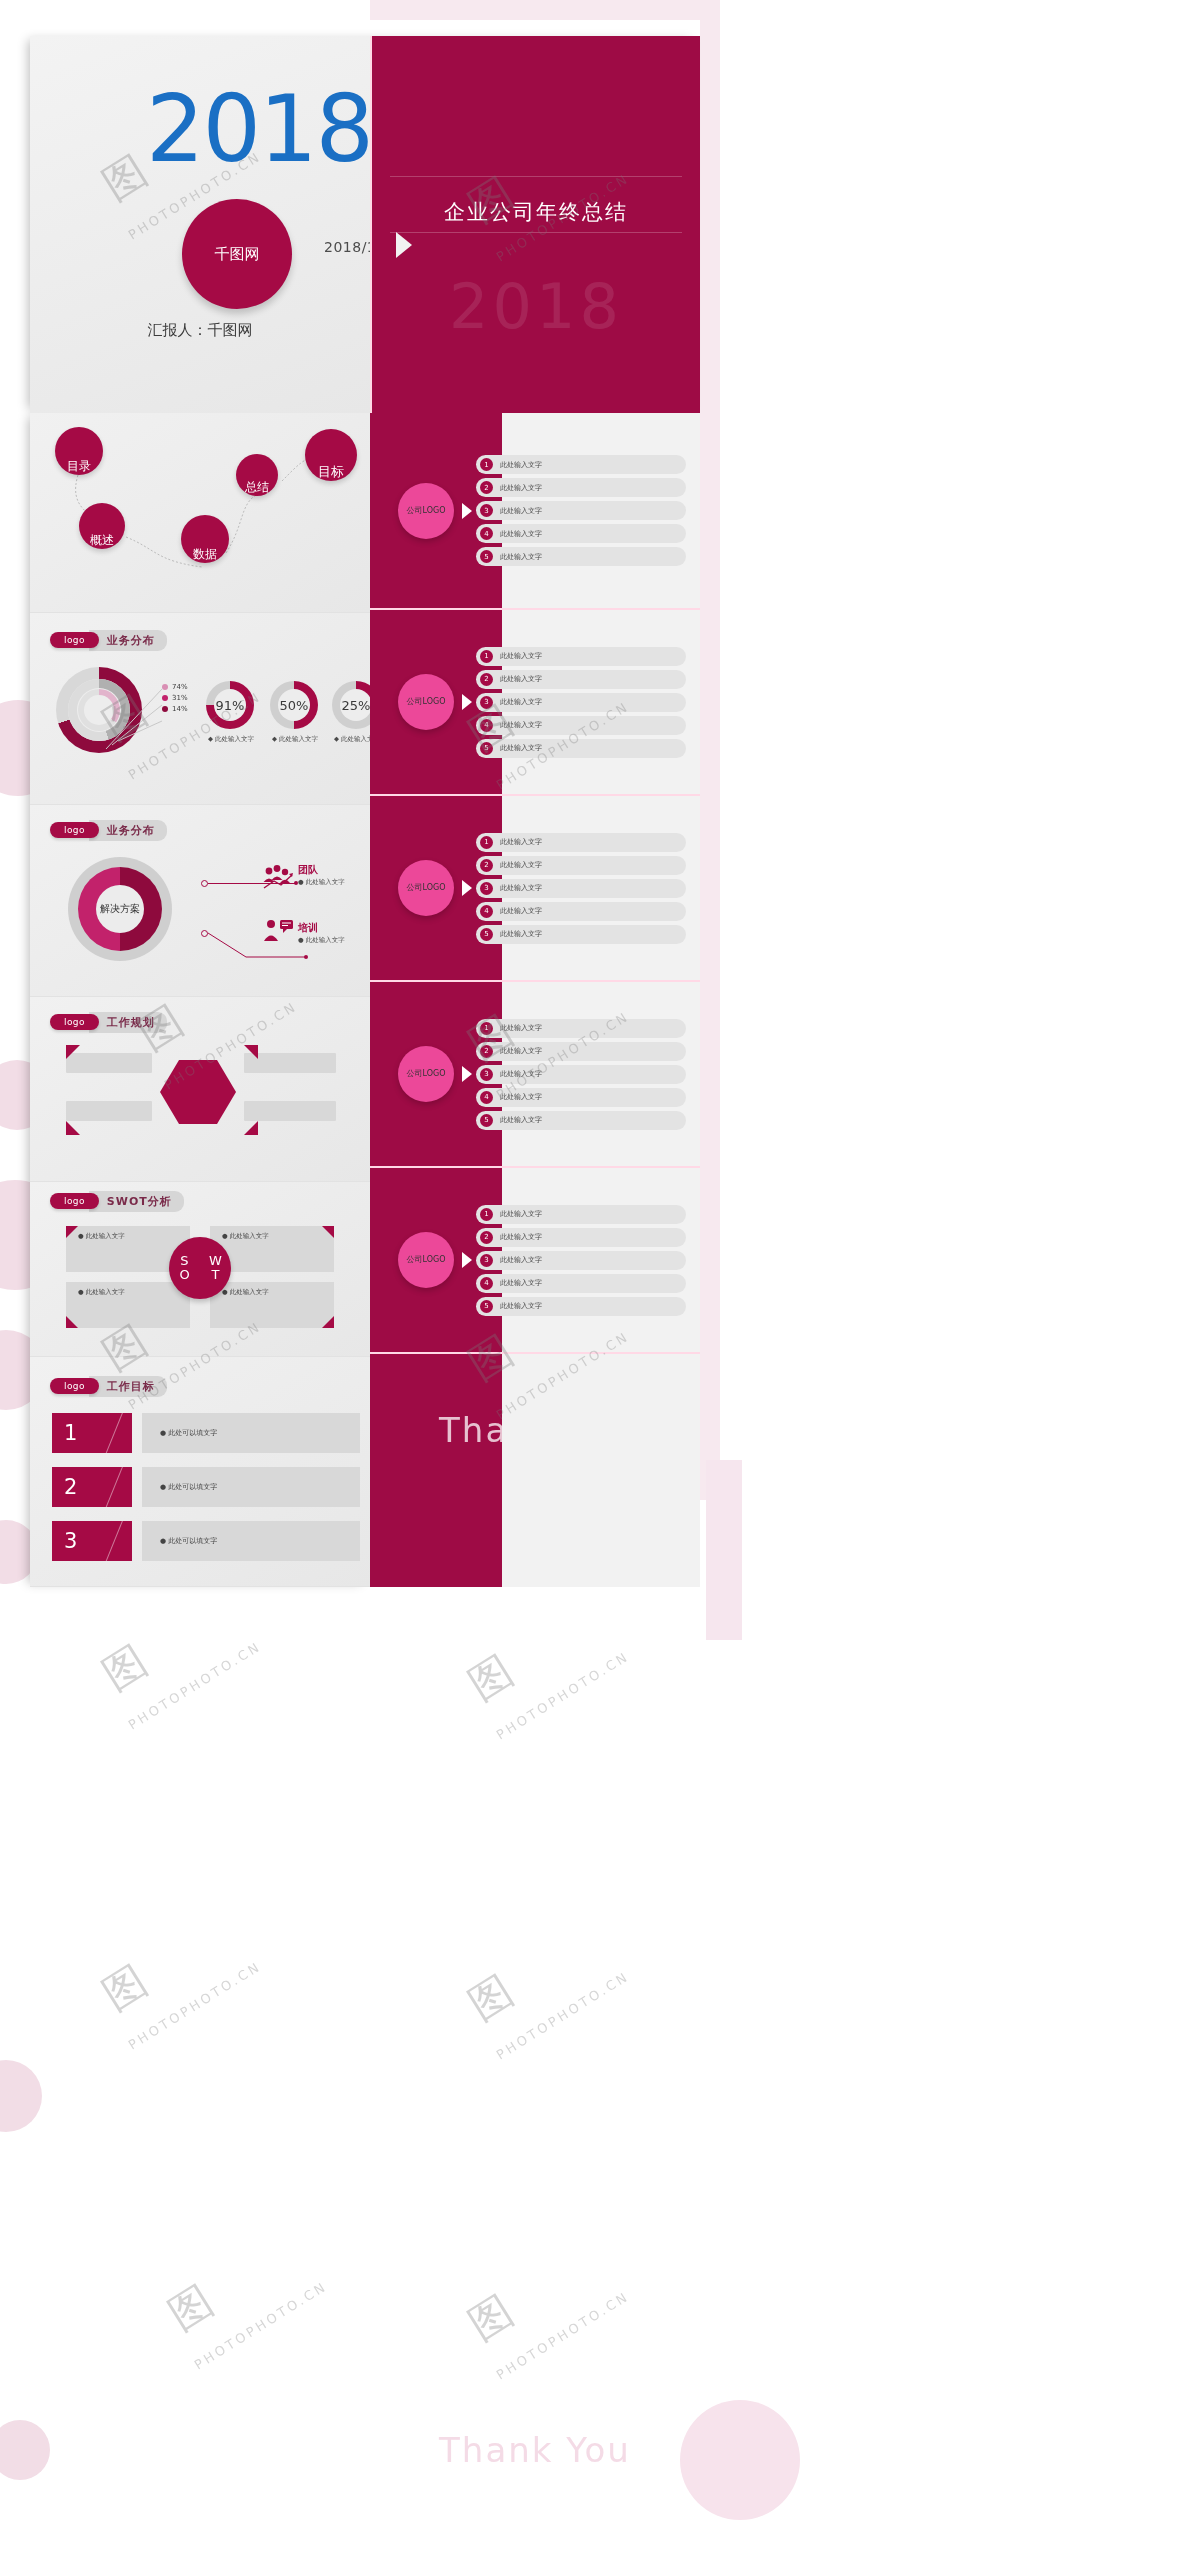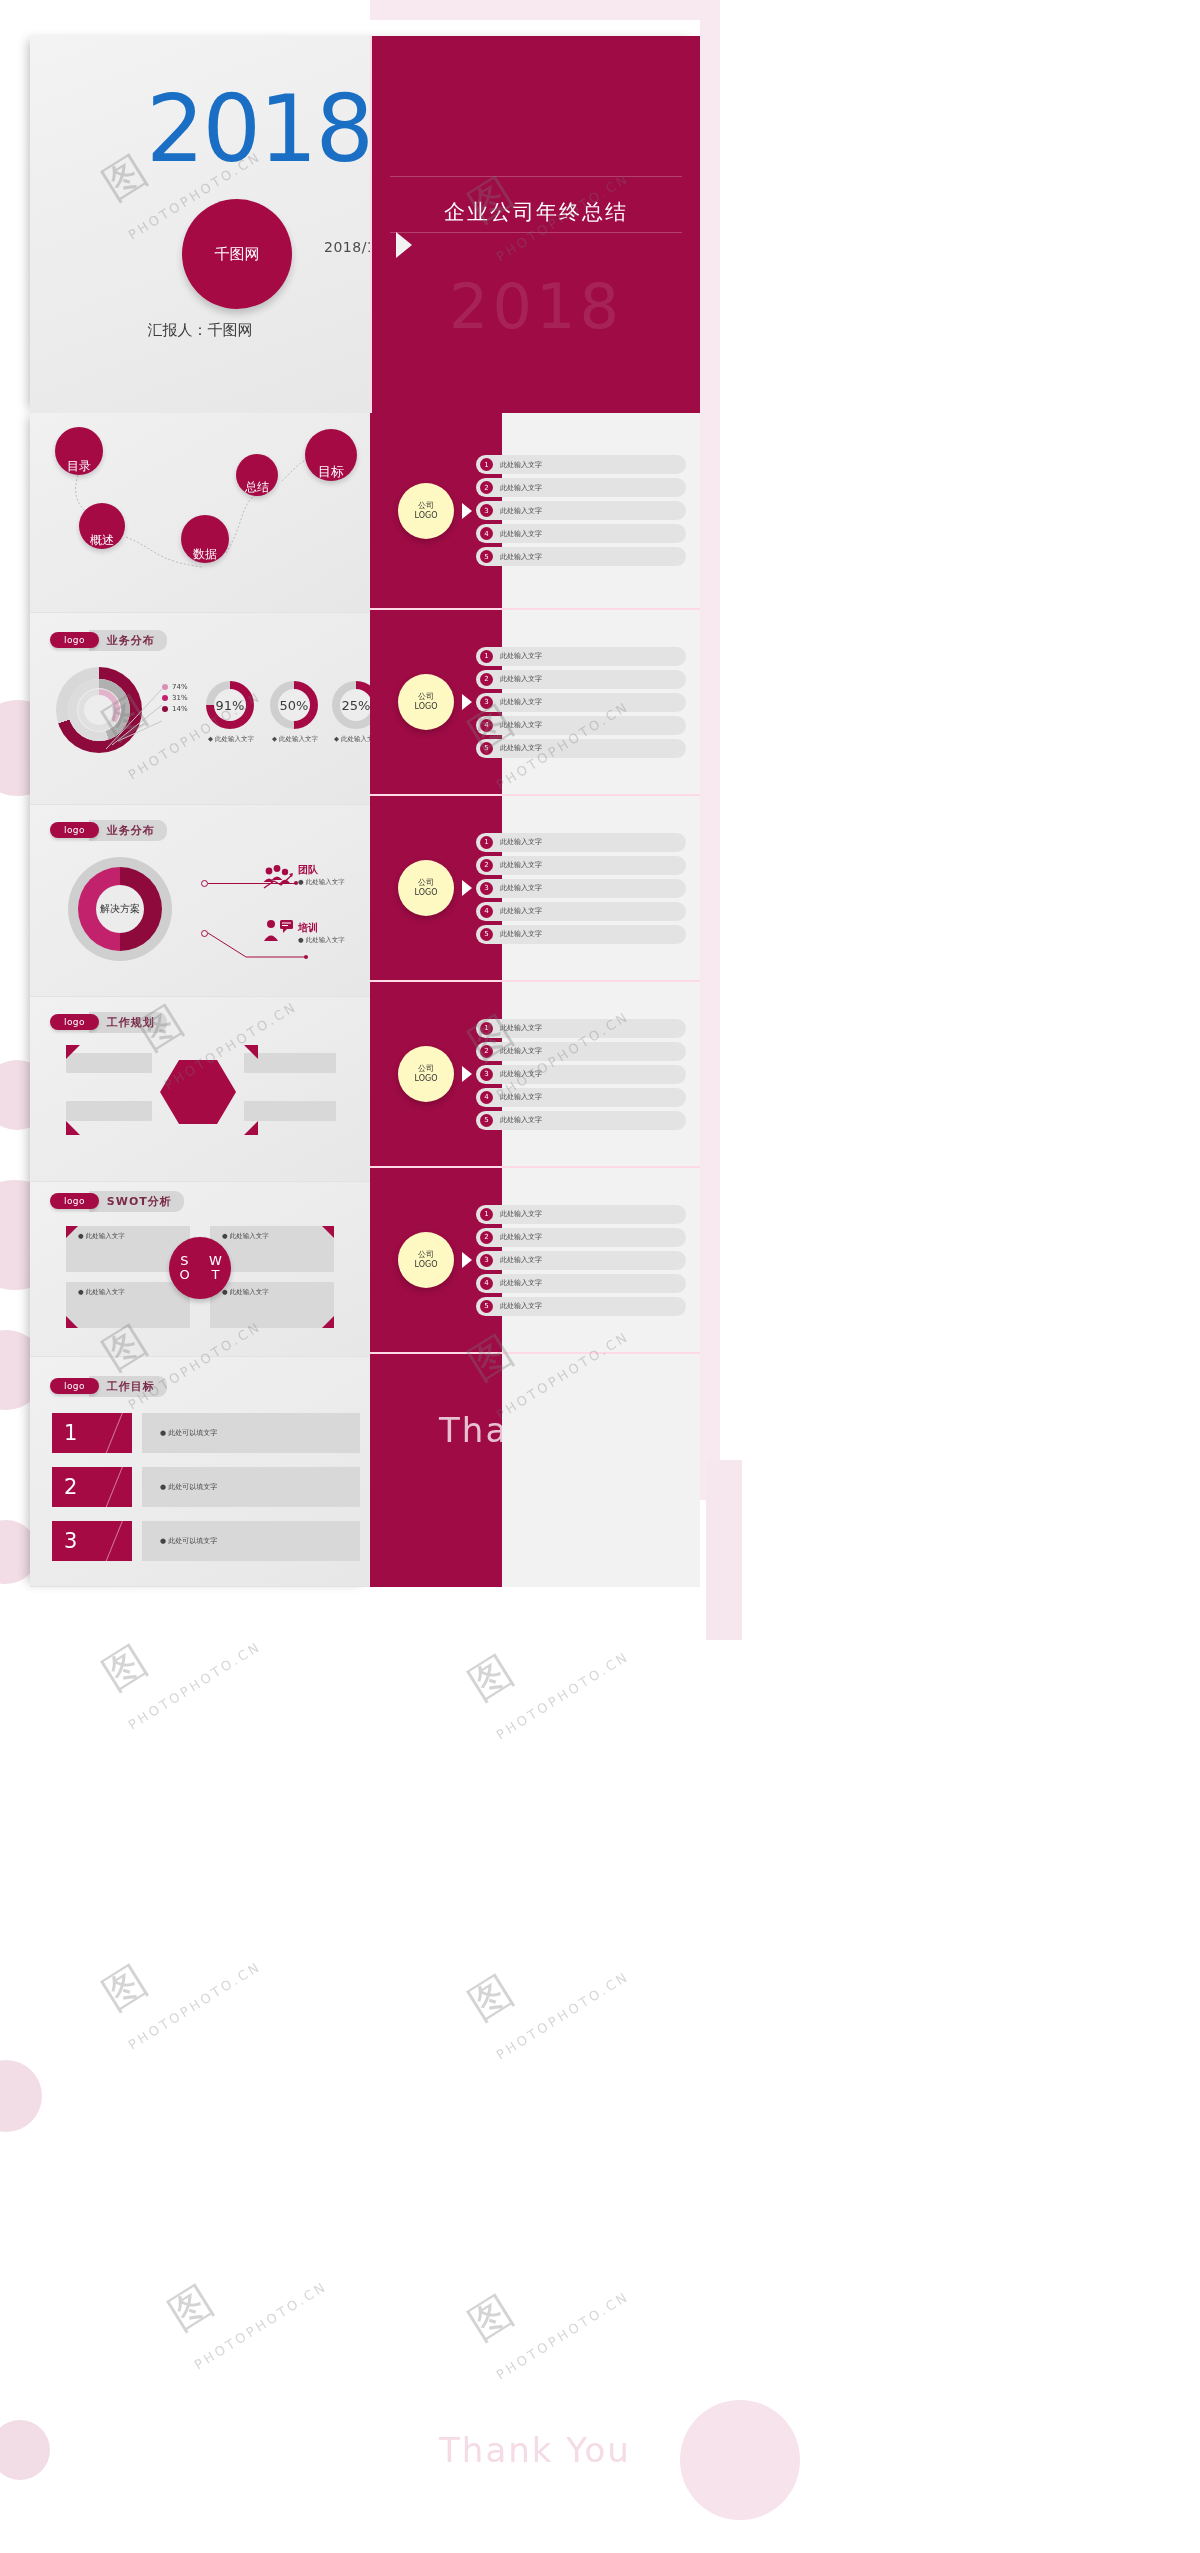--- a/index.html
+++ b/index.html
@@ -181,22 +181,22 @@
   .goal-bar {
     position: absolute; left: 112px; width: 218px; height: 40px;
     background: #d8d8d8; display: flex; align-items: center;
     padding-left: 18px; font-size: 7px; color: #444; gap: 4px;
   }
 
   
   .rpanel { position: relative; width: 330px; border-bottom: 2px solid #ffd9e6; }
   .rpanel-logo {
     position: absolute; left: 28px; top: 50%; transform: translateY(-50%);
-    width: 56px; height: 56px; border-radius: 50%; background: #fef9c3;
-    display: flex; flex-direction: column; align-items: center; justify-content: center;
+    width: 56px; height: 56px; border-radius: 50%; background: #ec4899;
+    display: flex; flex-direction: row; align-items: center; justify-content: center;
     color: #333; font-size: 8px; line-height: 1.25; text-align: center;
     box-shadow: 0 3px 6px rgba(0,0,0,.2);
   }
   .rpanel-arrow {
     position: absolute; left: 92px; top: 50%; transform: translateY(-50%);
     width: 0; height: 0;
     border-top: 8px solid transparent; border-bottom: 8px solid transparent;
     border-left: 10px solid #ffffff;
   }
   .rpanel-list { position: absolute; left: 106px; top: 0; bottom: 0; right: 14px;

